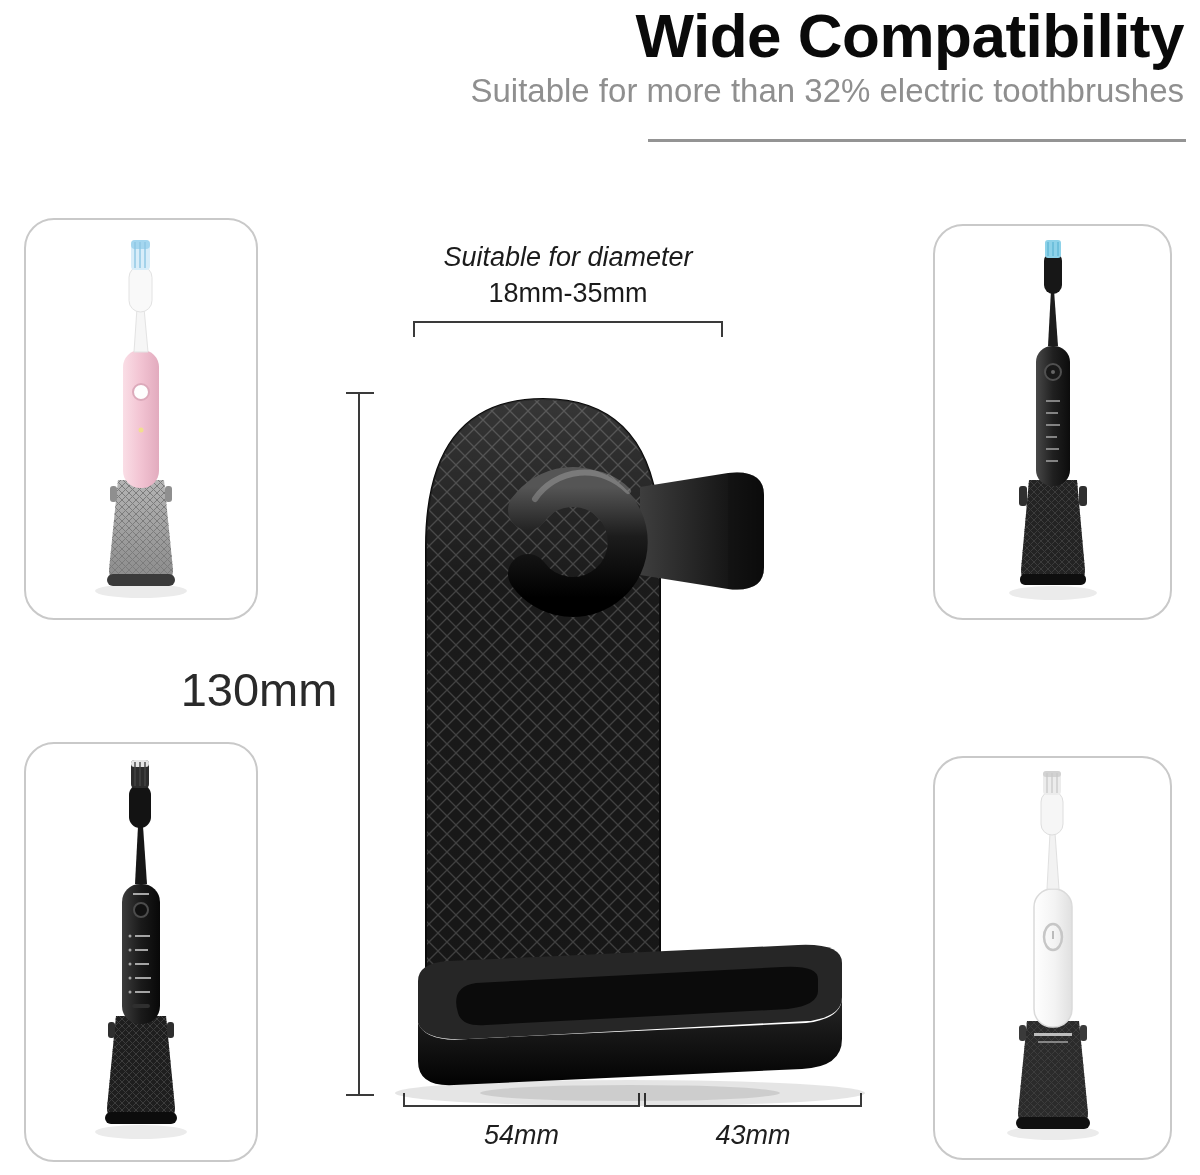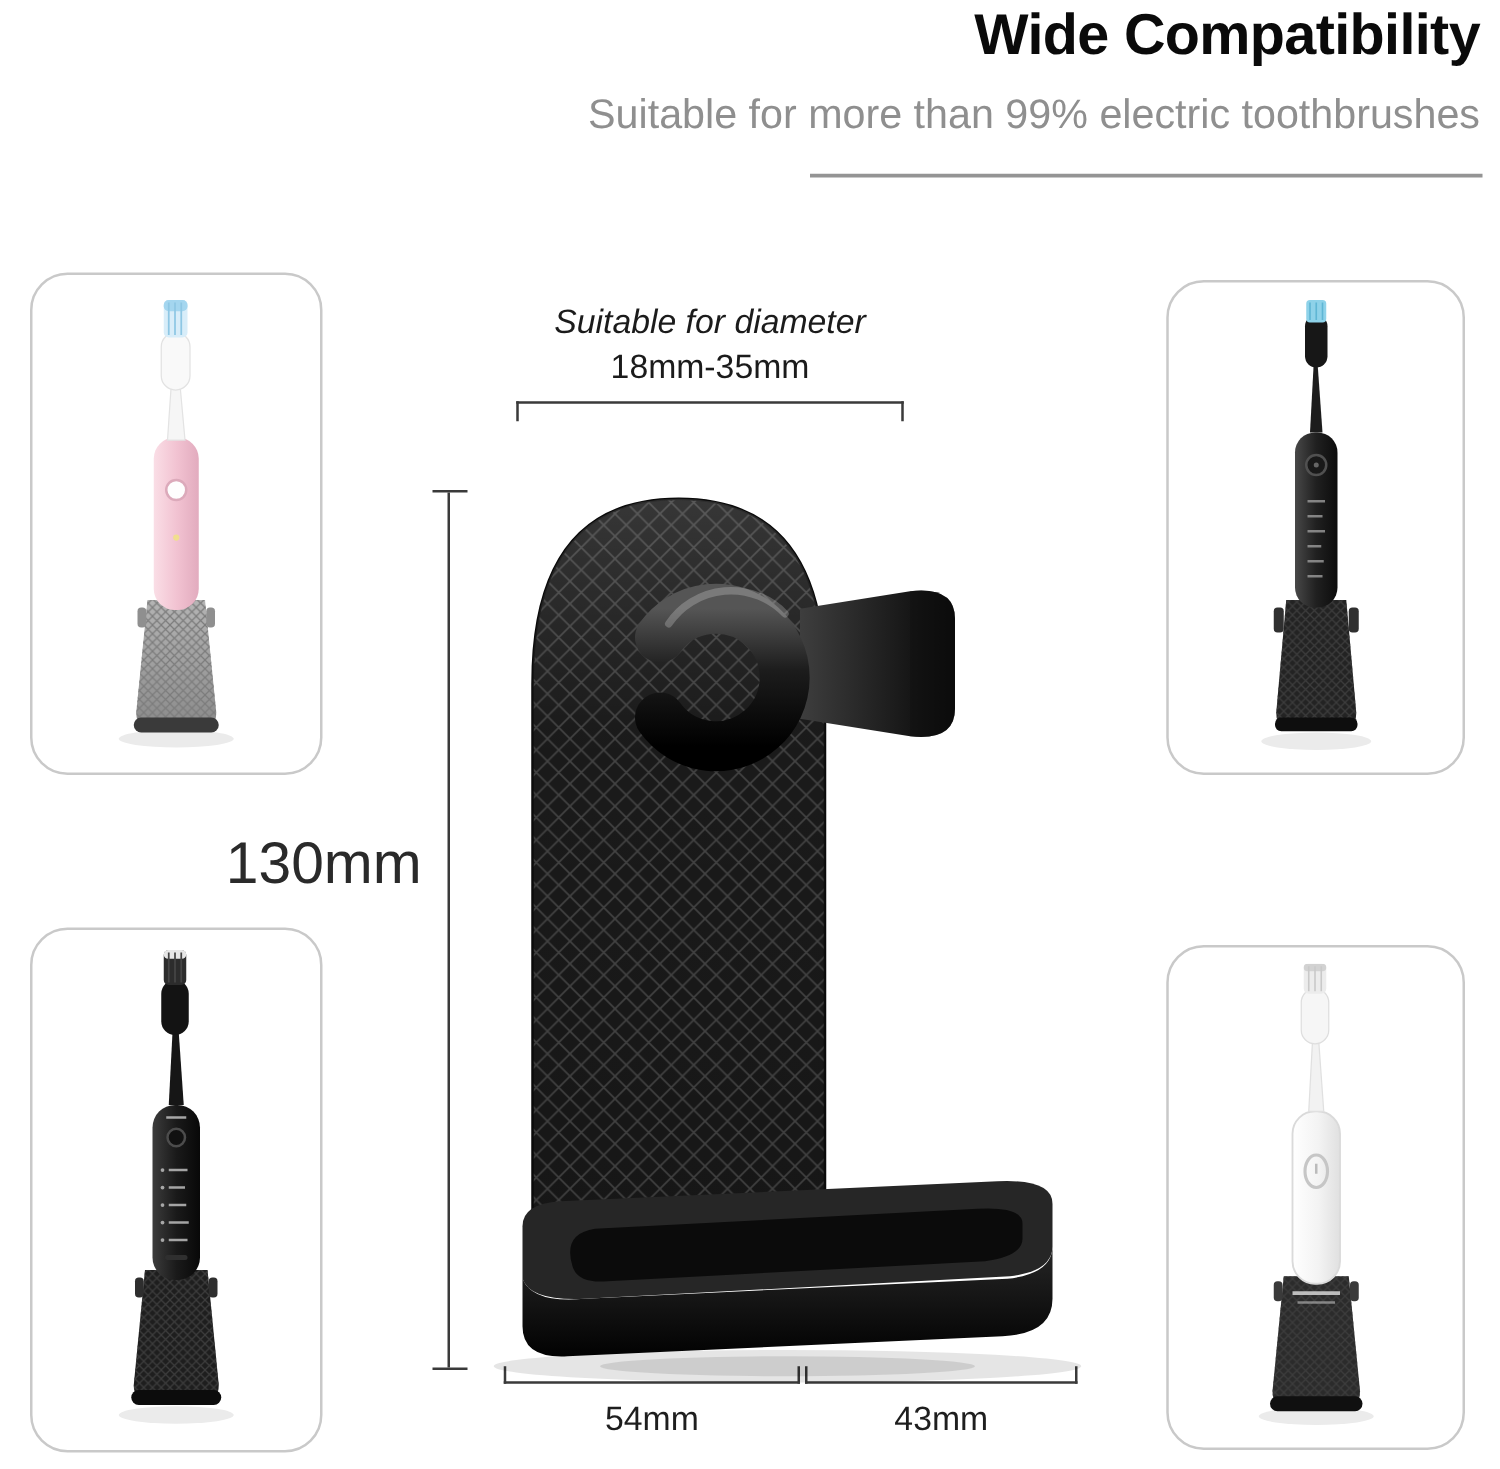--- a/index.html
+++ b/index.html
@@ -3,21 +3,21 @@
 <meta charset="utf-8">
 <style>
   html,body { margin:0; padding:0; background:#ffffff; }
   .stage {
     position:relative; width:1200px; height:1175px; background:#ffffff;
     font-family:"Liberation Sans", sans-serif; overflow:hidden;
   }
   
   .title {
     position:absolute; top:0px; right:16px; margin:0;
-    font-size:46px; font-weight:800; color:#0a0a0a; letter-spacing:-0.5px;
+    font-size:62px; font-weight:800; color:#0a0a0a; letter-spacing:-0.5px;
     white-space:nowrap;
   }
   .subtitle {
     position:absolute; top:72px; right:16px; margin:0;
     font-size:33px; font-weight:400; color:#8f8f8f; white-space:nowrap;
   }
   .divider {
     position:absolute; left:648px; top:139px; width:538px; height:3px;
     background:#949494;
   }
@@ -58,21 +58,21 @@
     font-size:47px; color:#2a2a2a;
   }
   .bracket-up {
     position:absolute; top:1093px; height:14px;
     border-bottom:2px solid #3a3a3a; border-left:2px solid #3a3a3a; border-right:2px solid #3a3a3a;
     box-sizing:border-box;
   }
   .bracket-w { left:403px; width:237px; }
   .bracket-d { left:644px; width:218px; }
   .bottom-label {
-    position:absolute; top:1120px; text-align:center; font-size:27px; color:#1e1e1e;
+    position:absolute; top:1120px; text-align:center; font-size:27px; color:#1e1e1e;font-style:italic;
   }
   .label-w { left:403px; width:237px; }
   .label-d { left:644px; width:218px; }
   .defs-holder { position:absolute; width:0; height:0; overflow:hidden; }
 </style>
 </head>
 <body>
 
 <div class="stage">
 
@@ -127,21 +127,21 @@
         <stop offset="1" stop-color="#ffffff" stop-opacity="0"></stop>
       </linearGradient>
       <linearGradient id="trayFrontG" x1="0" y1="0" x2="0" y2="1">
         <stop offset="0" stop-color="#262626"></stop>
           <stop offset="1" stop-color="#020202"></stop>
       </linearGradient>
     </defs>
   </svg>
 
   <h1 class="title">Wide Compatibility</h1>
-  <p class="subtitle">Suitable for more than 99% electric toothbrushes</p>
+  <p class="subtitle">Suitable for more than 32% electric toothbrushes</p>
   <div class="divider"></div>
 
   <div class="dim-caption cap-line1">Suitable for diameter</div>
   <div class="dim-caption cap-line2">18mm-35mm</div>
   <div class="bracket-down"></div>
 
   <div class="height-line"></div>
   <div class="height-label">130mm</div>
 
   <div class="bracket-up bracket-w"></div>

